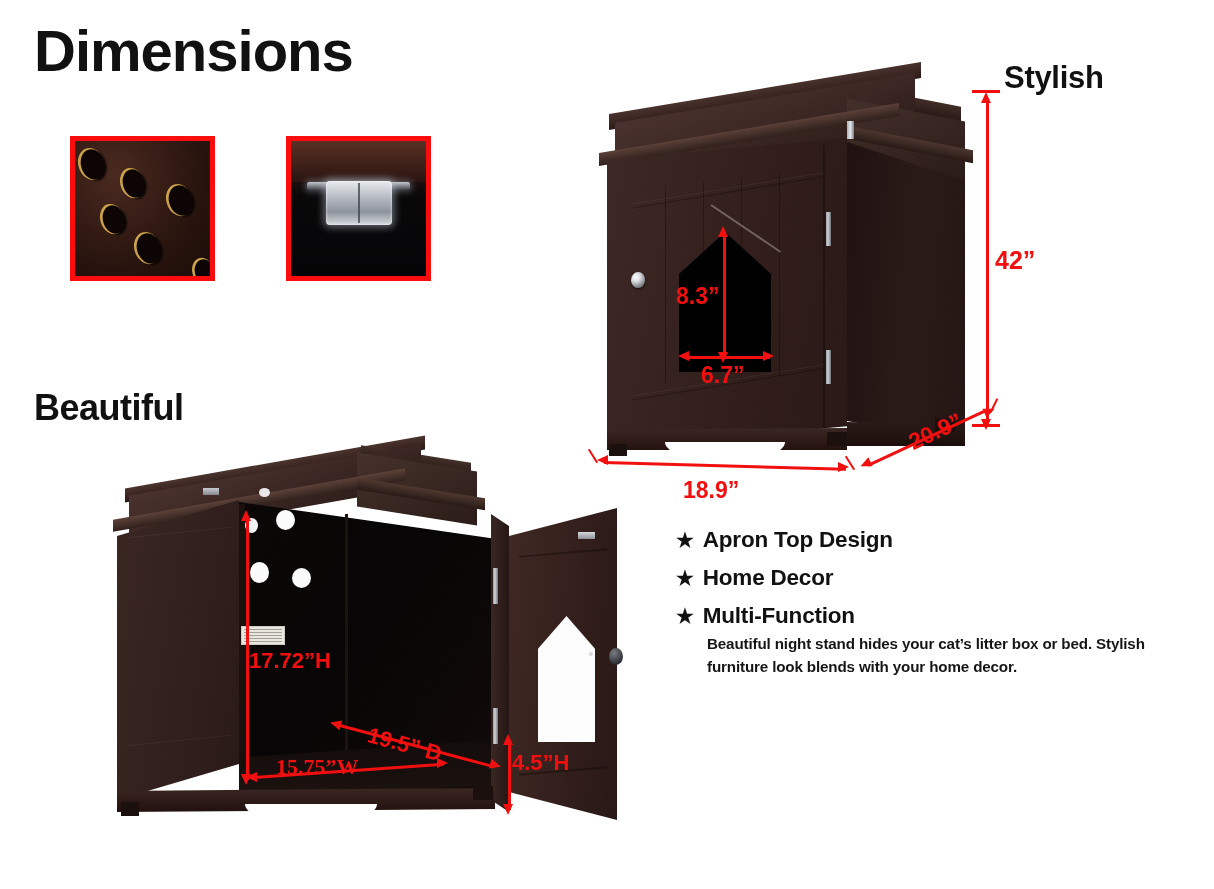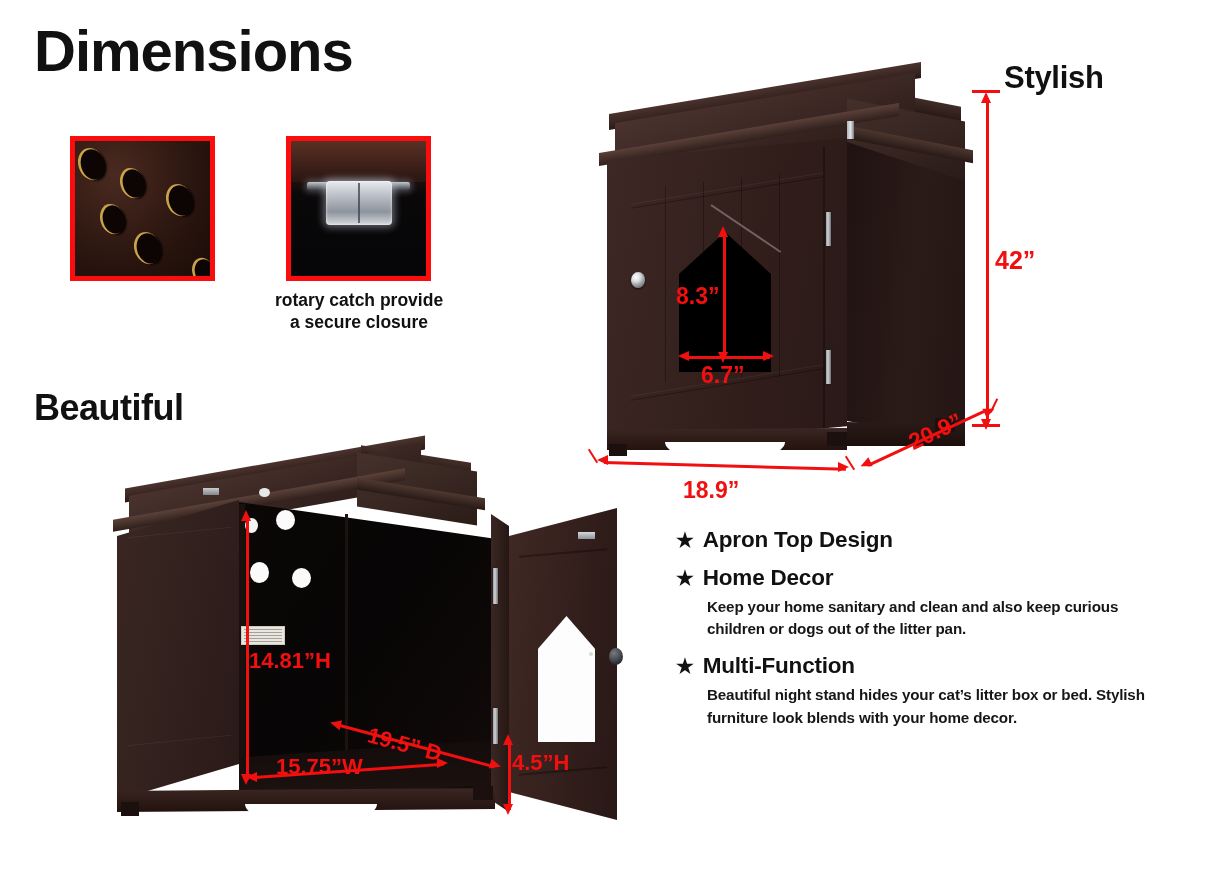--- a/index.html
+++ b/index.html
@@ -154,24 +154,20 @@
     <div class="vent" style="left:120px;top:118px;width:20px;height:26px;"></div>
   </div>
 </div>
 
 <div class="inset-wrap" id="inset-catch" style="left:286px;top:136px;">
   <div class="inset-frame">
     <div class="catch-bg"></div>
     <div class="catch-top"></div>
     <div class="catch-bar"></div>
     <div class="catch-body"></div>
-  </div>
-  <div class="inset-caption">
-    <div>rotary catch provide</div>
-    <div>a secure closure</div>
   </div>
 </div>
 
 <div class="cabinet" id="cabinet-external" style="left:575px;top:80px;width:420px;height:420px;">
 
   <div class="rail" style="left:34px;top:8px;width:312px;height:16px;transform:skewY(-9.5deg);background:linear-gradient(180deg,#4a332e,#2b1a17);"></div>
   <div class="rail" style="left:276px;top:16px;width:110px;height:16px;transform:skewY(11deg);background:linear-gradient(180deg,#422d28,#261714);"></div>
 
   <div class="top-slab wood-top" style="left:40px;top:18px;width:300px;height:58px;transform:skewY(-9.5deg);"></div>
   <div class="top-slab" style="left:272px;top:30px;width:118px;height:60px;transform:skewY(11deg);background:linear-gradient(150deg,#44302b,#2a1b18);"></div>
@@ -326,35 +322,35 @@
               clip-path:polygon(0% 12%, 100% 0%, 100% 88%, 0% 100%);"></div>
   <div class="base-scallop" style="left:150px;top:364px;width:132px;height:22px;"></div>
   <div class="foot" style="left:26px;top:362px;width:18px;height:14px;"></div>
   <div class="foot" style="left:378px;top:346px;width:20px;height:14px;"></div>
 </div>
 
 <div class="abs">
   <div class="ln" style="left:246px;top:518px;width:2.5px;height:262px;"></div>
   <div class="arrow ar-up" style="left:241px;top:510px;"></div>
   <div class="arrow ar-dn" style="left:241px;top:774px;"></div>
-  <div class="dim" style="left:249px;top:648px;font-size:22px;">14.81”H</div>
+  <div class="dim" style="left:249px;top:648px;font-size:22px;">17.72”H</div>
 </div>
 
 <div class="abs" style="left:330px;top:716px;width:220px;height:60px;">
   <div class="ln" style="left:10px;top:8px;width:160px;height:2.5px;transform:rotate(15deg);transform-origin:left center;"></div>
   <div class="arrow ar-lf" style="left:0px;top:3px;transform:rotate(15deg);"></div>
   <div class="arrow ar-rt" style="left:160px;top:44px;transform:rotate(15deg);"></div>
   <div class="dim" style="left:38px;top:6px;font-size:22px;transform:rotate(15deg);transform-origin:left center;">19.5” D</div>
 </div>
 
 <div class="abs">
   <div class="ln" style="left:254px;top:776px;width:190px;height:2.5px;transform:rotate(-4deg);transform-origin:left center;"></div>
   <div class="arrow ar-lf" style="left:246px;top:772px;"></div>
   <div class="arrow ar-rt" style="left:437px;top:758px;"></div>
-  <div class="dim" style="left:276px;top:754px;font-size:22px;">15.75”W</div>
+  <div class="dim" style="left:276px;top:754px;font-size:22px;font-family:Liberation Serif, serif;">15.75”W</div>
 </div>
 
 <div class="abs">
   <div class="ln" style="left:508px;top:742px;width:2.5px;height:68px;"></div>
   <div class="arrow ar-up" style="left:503px;top:734px;"></div>
   <div class="arrow ar-dn" style="left:503px;top:804px;"></div>
   <div class="dim" style="left:512px;top:750px;font-size:22px;">4.5”H</div>
 </div>
 
 <div id="features">
@@ -362,21 +358,20 @@
     <div class="feat-head">
       <span class="star">★</span>
       <span>Apron Top Design</span>
     </div>
   </div>
   <div class="feat">
     <div class="feat-head">
       <span class="star">★</span>
       <span>Home Decor</span>
     </div>
-    <div class="feat-body">Keep your home sanitary and clean and also keep curious children or dogs out of the litter pan.</div>
   </div>
   <div class="feat">
     <div class="feat-head">
       <span class="star">★</span>
       <span>Multi-Function</span>
     </div>
     <div class="feat-body">Beautiful night stand hides your cat’s litter box or bed. Stylish furniture look blends with your home decor.</div>
   </div>
 </div>
 

